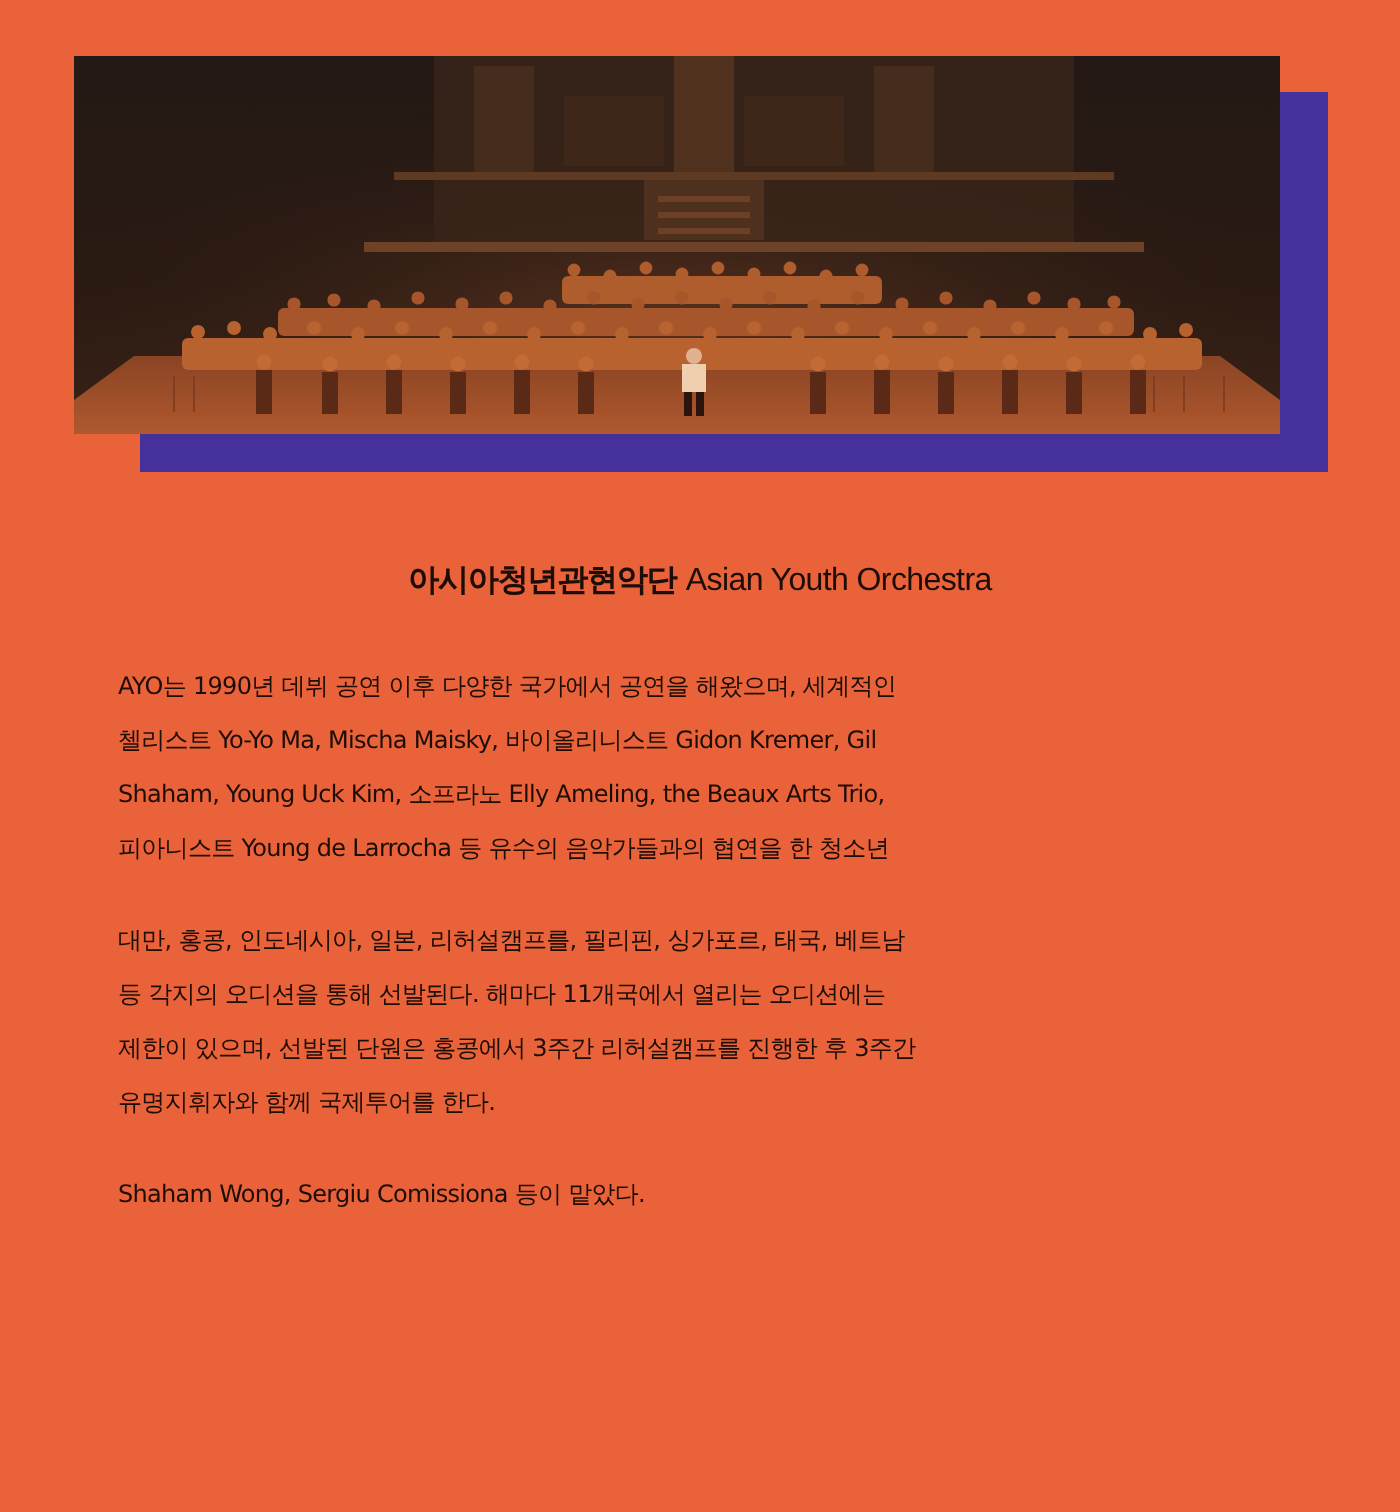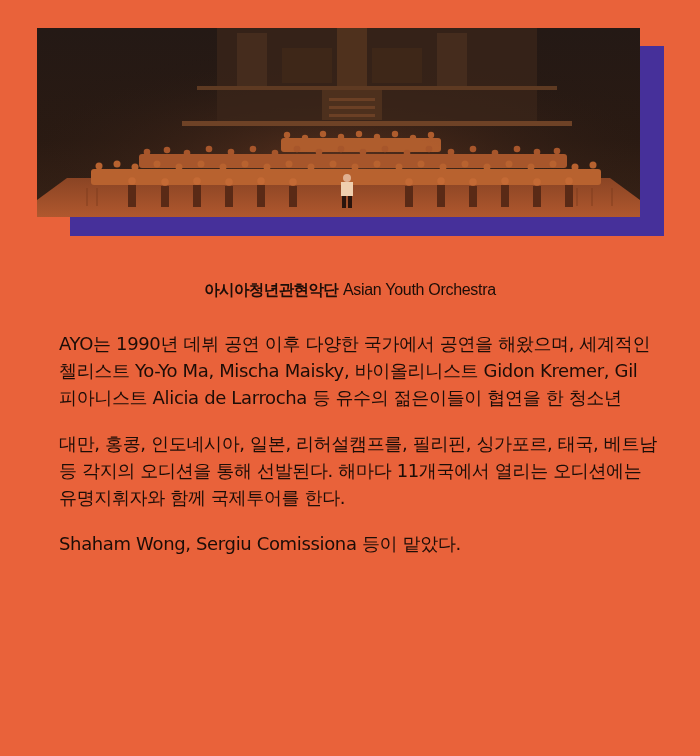--- a/index.html
+++ b/index.html
@@ -41,21 +41,21 @@
     }
     .caption .en {
       font-family: "Liberation Sans", sans-serif;
       font-size: 16px;
       font-weight: normal;
     }
     .body-text {
       position: absolute;
       left: 59px; top: 330px;
       width: 588px;
-      font-size: 18px;
+      font-size: 12px;
       line-height: 27px;
       letter-spacing: -0.35px;
     }
     .body-text p { margin-bottom: 19px; }
     .body-text .line { display: block; white-space: nowrap; }
   </style>
 </head>
 <body>
 
 <div class="photo-shadow"></div>
@@ -202,23 +202,25 @@
 
 <div class="caption">
   <span class="ko">아시아청년관현악단</span>
   <span class="en">Asian Youth Orchestra</span>
 </div>
 
 <div class="body-text">
   <p>
     <span class="line">AYO는 1990년 데뷔 공연 이후 다양한 국가에서 공연을 해왔으며, 세계적인</span>
     <span class="line">첼리스트 Yo-Yo Ma, Mischa Maisky, 바이올리니스트 Gidon Kremer, Gil</span>
-    <span class="line">피아니스트 Alicia de Larrocha 등 유수의 젊은이들이 협연을 한 청소년</span>
+    <span class="line">Shaham, Young Uck Kim, 소프라노 Elly Ameling, the Beaux Arts Trio,</span>
+    <span class="line">피아니스트 Young de Larrocha 등 유수의 음악가들과의 협연을 한 청소년</span>
   </p>
   <p>
     <span class="line">대만, 홍콩, 인도네시아, 일본, 리허설캠프를, 필리핀, 싱가포르, 태국, 베트남</span>
     <span class="line">등 각지의 오디션을 통해 선발된다. 해마다 11개국에서 열리는 오디션에는</span>
+    <span class="line">제한이 있으며, 선발된 단원은 홍콩에서 3주간 리허설캠프를 진행한 후 3주간</span>
     <span class="line">유명지휘자와 함께 국제투어를 한다.</span>
   </p>
   <p>
     <span class="line">Shaham Wong, Sergiu Comissiona 등이 맡았다.</span>
   </p>
 </div>
 
 </body></html>

